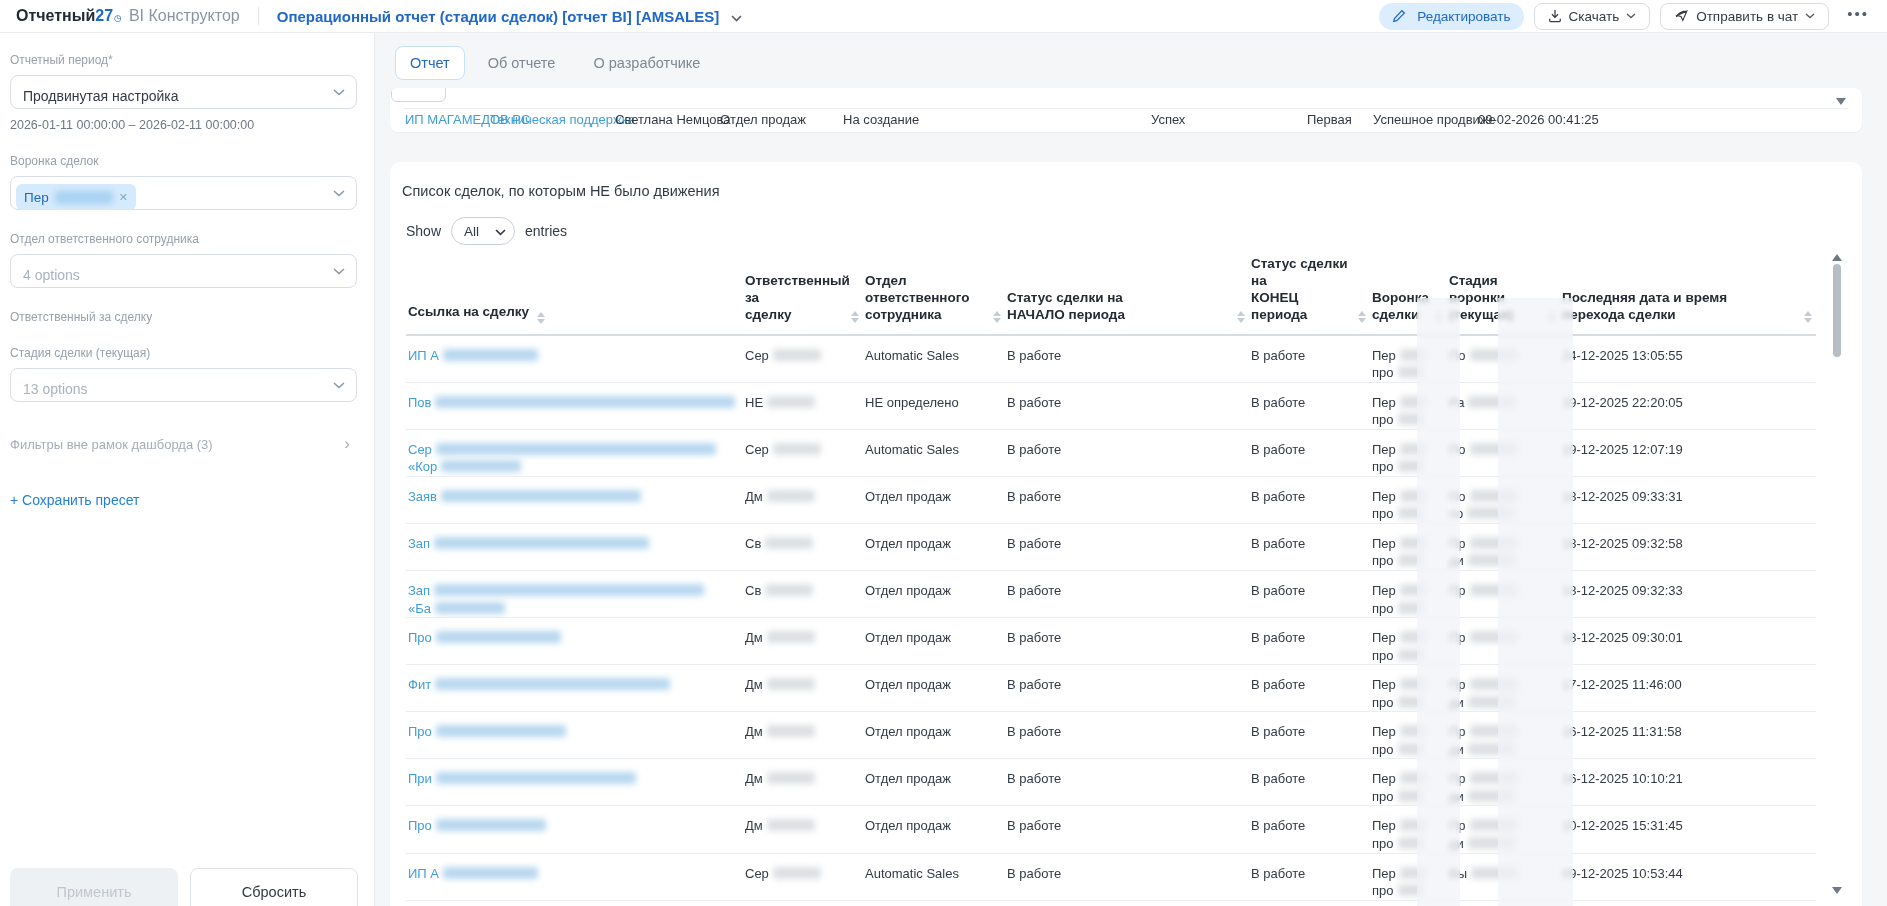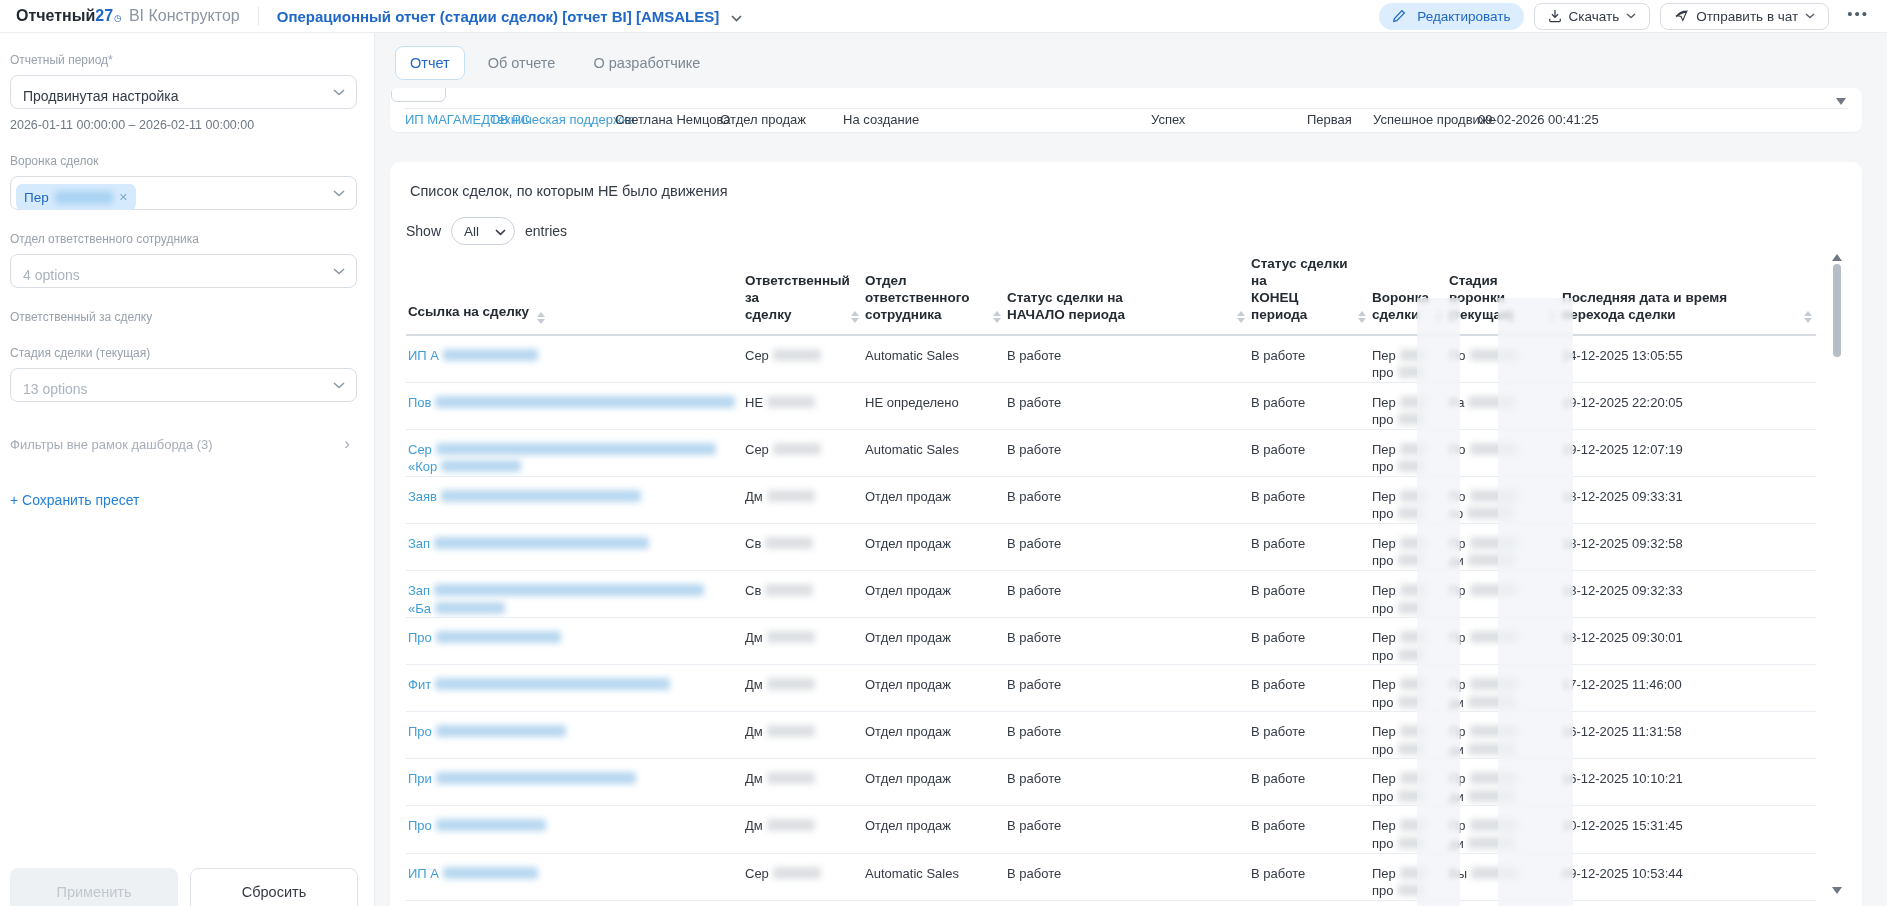--- a/index.html
+++ b/index.html
@@ -65,21 +65,21 @@
   .sliver-card { position:absolute; left:15px; top:55px; width:1472px; height:44px; background:#fff;
                  border-radius:8px; overflow:hidden; box-shadow:0 1px 2px rgba(0,0,0,.04); }
   .sliver-select { position:absolute; left:1px; top:-8px; width:55px; height:22px; border:1px solid #cfd6dd; border-radius:6px; }
   .sliver-line { position:absolute; left:14px; right:14px; top:20px; height:1px; background:#e9edf1; }
   .sliver-cell { position:absolute; top:24px; font-size:13px; white-space:nowrap; color:#333a45; }
   .sliver-cell.link { color:#3f9ed8; cursor:pointer; }
   .sliver-down { position:absolute; right:16px; top:10px; }
 
   .main-card { position:absolute; left:15px; top:129px; width:1472px; height:744px; background:#fff;
                border-radius:10px 10px 0 0; box-shadow:0 1px 2px rgba(0,0,0,.04); overflow:hidden; }
-  .card-title { position:absolute; left:20px; top:21px; font-size:14.5px; color:#333a45; }
+  .card-title { position:absolute; left:12px; top:21px; font-size:14.5px; color:#333a45; }
   .show-row { position:absolute; left:16px; top:55px; display:flex; align-items:center; gap:10px; font-size:14px; color:#333a45; }
   .show-select { position:relative; width:64px; height:28px; border:1px solid #c9d0d7; border-radius:14px;
                  display:flex; align-items:center; padding:0 24px 0 12px; font-size:13.5px; cursor:pointer; }
   .show-select .chev { position:absolute; right:8px; top:11px; }
 
   
   table.report { position:absolute; left:16px; top:90px; width:1410px; border-collapse:collapse; table-layout:fixed; }
   .report th { vertical-align:bottom; text-align:left; font-size:13.5px; font-weight:bold; color:#242b33;
                padding:4px 16px 10px 2px; border-bottom:2px solid #d6dce2; position:relative; line-height:1.25; }
   .sorticon { position:absolute; right:4px; bottom:11px; display:flex; flex-direction:column; gap:2px; }

